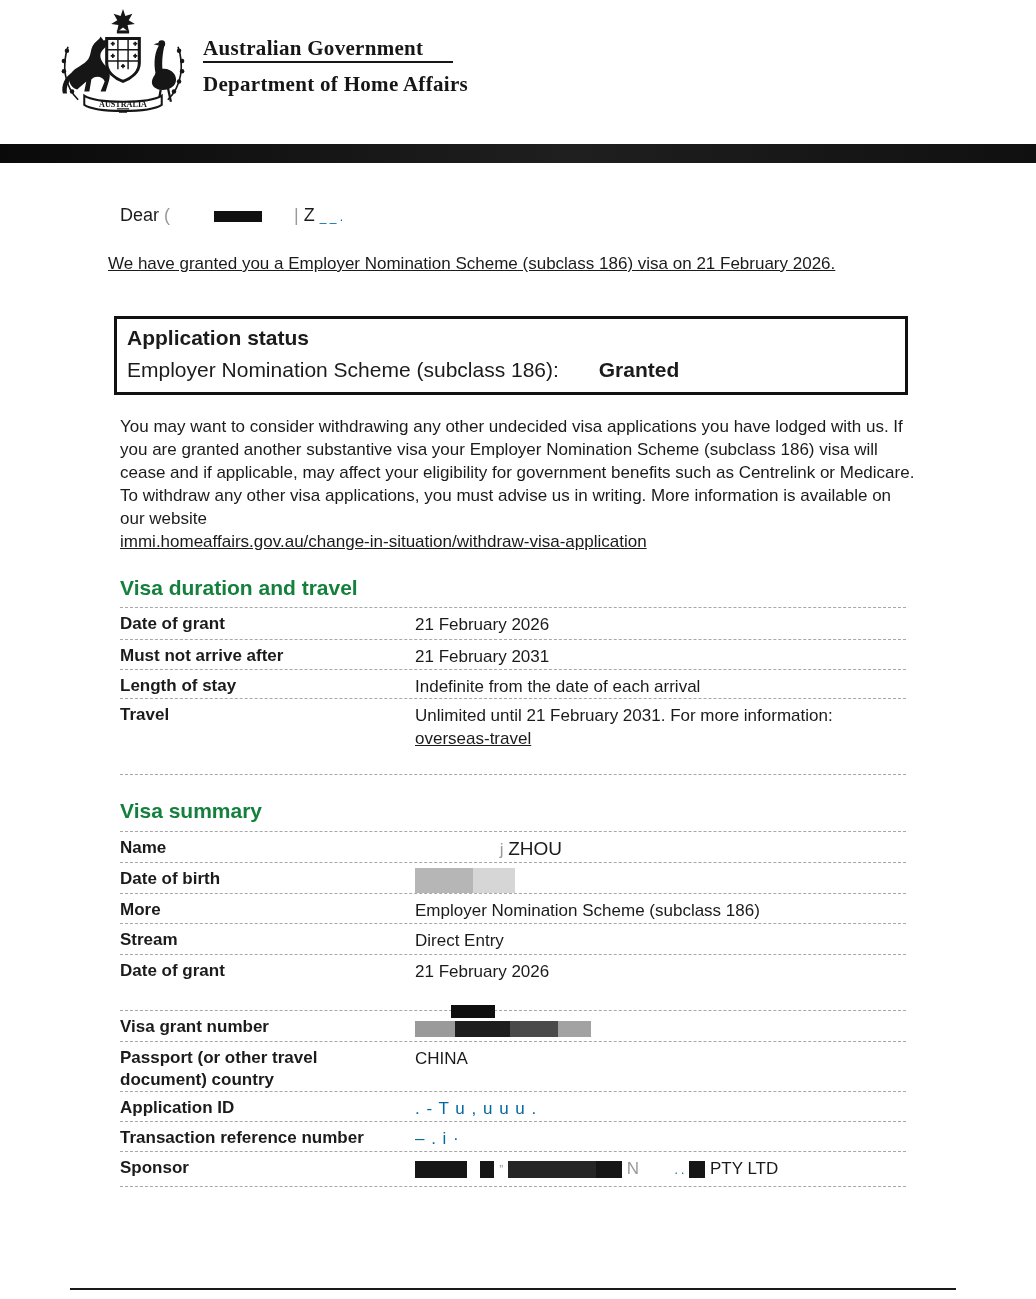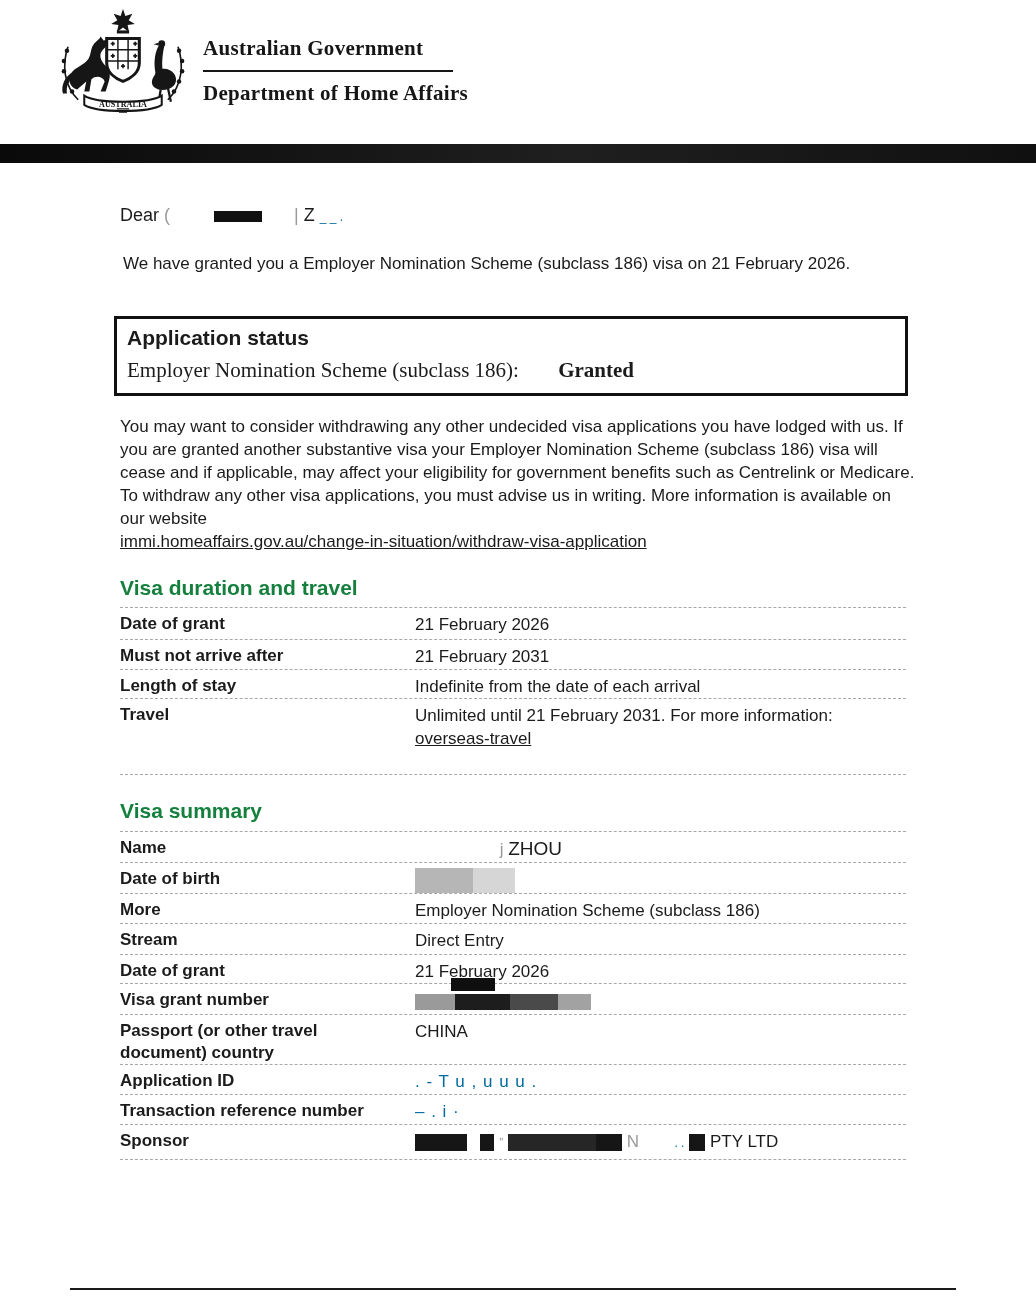--- a/index.html
+++ b/index.html
@@ -6,37 +6,37 @@
   .page {
     position:relative; width:1036px; height:1299px; margin:0 auto;
     background:#ffffff; overflow:hidden;
     font-family:"Liberation Sans","DejaVu Sans",sans-serif;
     color:#1b1b1b; -webkit-font-smoothing:antialiased;
   }
   
   .masthead { position:absolute; top:8px; left:55px; display:flex; align-items:flex-start; }
   .crest { width:136px; height:106px; }
   .gov-titles { margin-left:12px; padding-top:28px; font-family:"Liberation Serif","DejaVu Serif",serif; font-weight:bold; color:#161616; }
-  .gov-name { font-size:21px; letter-spacing:0.3px; padding-bottom:9px; border-bottom:2.5px solid #161616; width:250px; }
+  .gov-name { font-size:21px; letter-spacing:0.3px; border-bottom:2.5px solid #161616; width:250px; }
   .dept-name { font-size:21px; letter-spacing:0.3px; margin-top:9px; white-space:nowrap; }
   .top-bar { position:absolute; top:144px; left:0; width:1036px; height:19px;
     background:linear-gradient(90deg,#0a0a0a 0%,#151515 30%,#1f1f1f 55%,#101010 100%); }
   
   .abs { position:absolute; }
   p { margin:0; font-size:17px; line-height:23px; color:#1b1b1b; }
   .faint { color:#9a9a9a; }
   .vfaint { color:#0369a1; }
   .doc-link { text-decoration:underline; color:#1b1b1b; }
   
   .dear { top:205px; left:120px; font-size:18px; }
   .redact-blk { display:inline-block; background:#101010; vertical-align:middle; }
   
   .status-box { top:316px; left:114px; width:768px; border:3px solid #111; padding:7px 10px 10px 10px; }
   .status-title { font-size:21px; font-weight:bold; margin-bottom:8px; }
-  .status-line { font-size:21px;font-family:Liberation Serif, serif; }
+  .status-line { font-size:21px; }
   .status-value { font-weight:bold; margin-left:34px; }
   
   h2.section { position:absolute; left:120px; margin:0; font-size:21px; font-weight:bold; color:#15803d; }
   
   .dtable { position:absolute; left:120px; width:786px; }
   .trow { display:flex; border-top:1px dashed #a8a8a8; padding-top:5px; box-sizing:border-box; align-items:flex-start; }
   .trow:last-child { border-bottom:1px dashed #a8a8a8; }
   .tlabel { width:295px; flex:0 0 295px; font-weight:bold; font-size:17px; line-height:22px; padding-right:12px; box-sizing:border-box; }
   .tvalue { flex:1; font-size:17px; line-height:23px; }
   
@@ -98,21 +98,21 @@
     <span>Dear</span>
     <span class="faint">(</span>
     <span style="display:inline-block;width:34px;"></span>
     <span class="redact-blk" style="width:48px;height:11px;"></span>
     <span style="display:inline-block;width:22px;"></span>
     <span class="faint">|</span>
     <span>Z</span>
     <span class="vfaint" style="font-size:12px;">_ _ .</span>
   </div>
 
-  <p class="abs" style="top:252px;left:123px;width:800px;">We have granted you a Employer Nomination Scheme (subclass 186) visa on 21 February 2026.</p>
+  <p class="abs" style="top:252px;left:108px;width:800px;text-decoration:underline;">We have granted you a Employer Nomination Scheme (subclass 186) visa on 21 February 2026.</p>
 
   <div class="abs status-box">
     <div class="status-title">Application status</div>
     <div class="status-line">
       <span>Employer Nomination Scheme (subclass 186):</span>
       <span class="status-value">Granted</span>
     </div>
   </div>
 
   <p class="abs" style="top:415px;left:120px;width:800px;">
@@ -172,21 +172,21 @@
     <div class="trow" style="min-height:31px;">
       <div class="tlabel">Stream</div>
       <div class="tvalue">Direct Entry</div>
     </div>
 
     <div class="trow" style="min-height:29px;">
       <div class="tlabel">Date of grant</div>
       <div class="tvalue">21 February 2026</div>
     </div>
 
-    <div class="trow" style="min-height:31px;">
+    <div class="trow" style="min-height:31px;margin-top:27px;">
       <div class="tlabel">Visa grant number</div>
       <div class="tvalue">
         <span class="grantnum-wrap">
           <span class="grantnum-top"></span>
           <span class="rb" style="width:40px;height:16px;background:#9a9a9a;"></span><span class="rb" style="width:55px;height:16px;background:#1d1d1d;"></span><span class="rb" style="width:48px;height:16px;background:#4a4a4a;"></span><span class="rb" style="width:33px;height:16px;background:#a2a2a2;"></span>
         </span>
       </div>
     </div>
 
 

